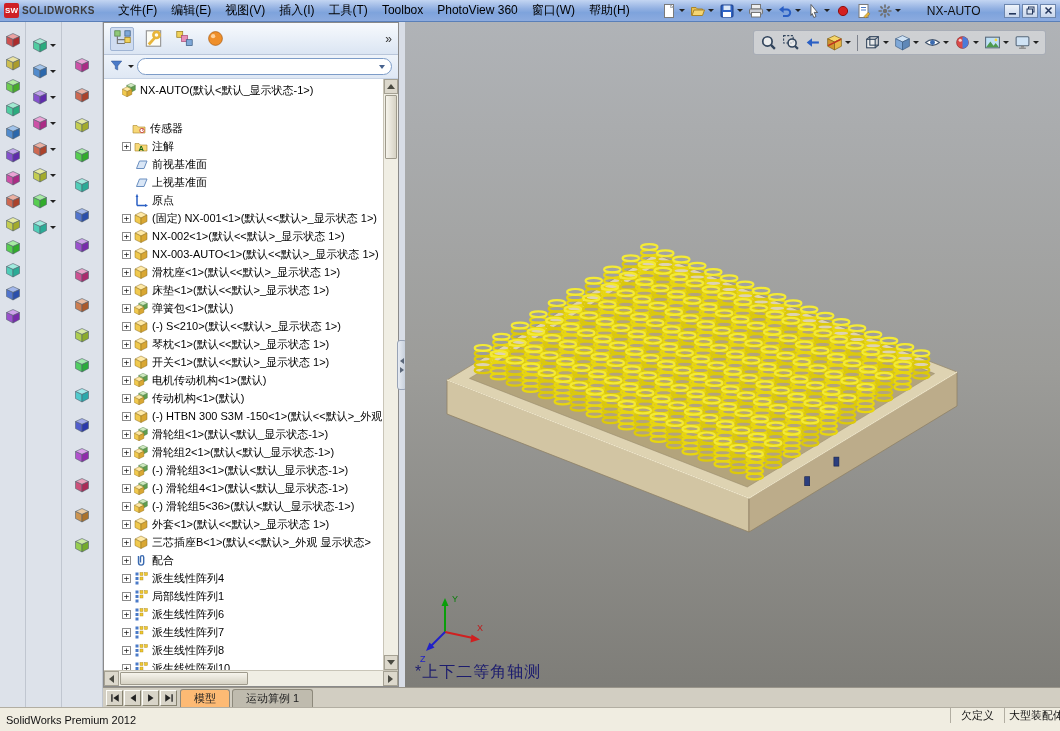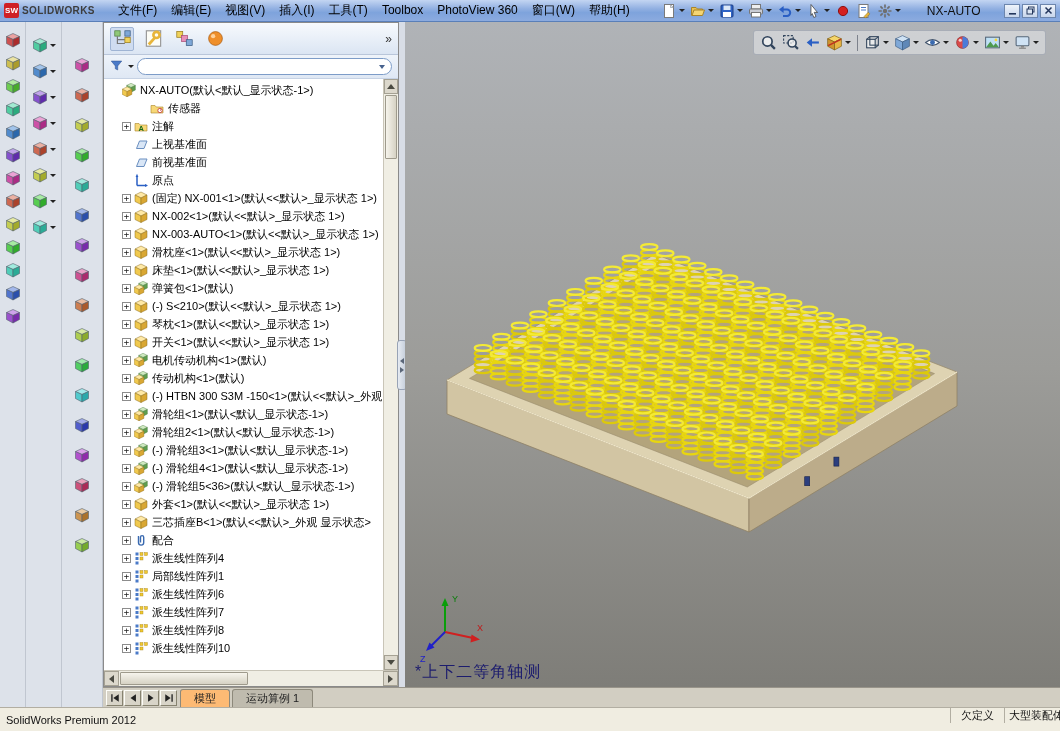--- a/index.html
+++ b/index.html
@@ -562,21 +562,21 @@
                   <g transform="translate(-0.5,3) scale(.8)">
                     <polygon points="7,1 13,4 7,7 1,4" fill="#ffe9a6" stroke="#8a6c1e" stroke-width=".5"></polygon>
                     <polygon points="1,4 7,7 7,13.5 1,10.5" fill="#f1c94e" stroke="#8a6c1e" stroke-width=".5"></polygon>
                     <polygon points="13,4 7,7 7,13.5 13,10.5" fill="#d9a733" stroke="#8a6c1e" stroke-width=".5"></polygon>
                   </g>
                 </svg>
               </span>
               <span>NX-AUTO</span>
               <span class="tconf">(默认&lt;默认_显示状态-1&gt;)</span>
             </div>
-            <div class="trow" style="padding-left: 30px;">
+            <div class="trow" style="padding-left: 12px; margin-top: 20px;">
               <span class="exp ghost">+</span>
               <span class="ticon">
                 <svg viewBox="0 0 14 14" xmlns="http://www.w3.org/2000/svg">
                   <path d="M1 4.5 L5 4.5 6.3 6 13 6 13 12 1 12 Z" fill="#f7d877" stroke="#a8842a" stroke-width=".6"></path>
                   <circle cx="10" cy="9.5" r="2.2" fill="#fff" stroke="#c03030" stroke-width=".8"></circle>
                   <line x1="10" y1="9.5" x2="11.3" y2="8.3" stroke="#c03030"></line>
                 </svg>
               </span>
               <span>传感器</span>
             </div>
@@ -590,30 +590,30 @@
               </span>
               <span>注解</span>
             </div>
             <div class="trow" style="padding-left: 14px;">
               <span class="exp ghost">+</span>
               <span class="ticon">
                 <svg viewBox="0 0 14 14" xmlns="http://www.w3.org/2000/svg">
                   <polygon points="2.5,11.5 5.5,4 13,4 10,11.5" fill="#cfe0f4" fill-opacity=".8" stroke="#6a8fc0"></polygon>
                 </svg>
               </span>
+              <span>前视基准面</span>
+            </div>
+            <div class="trow" style="padding-left: 14px;">
+              <span class="exp ghost">+</span>
+              <span class="ticon">
+                <svg viewBox="0 0 14 14" xmlns="http://www.w3.org/2000/svg">
+                  <polygon points="2.5,11.5 5.5,4 13,4 10,11.5" fill="#cfe0f4" fill-opacity=".8" stroke="#6a8fc0"></polygon>
+                </svg>
+              </span>
               <span>上视基准面</span>
-            </div>
-            <div class="trow" style="padding-left: 14px;">
-              <span class="exp ghost">+</span>
-              <span class="ticon">
-                <svg viewBox="0 0 14 14" xmlns="http://www.w3.org/2000/svg">
-                  <polygon points="2.5,11.5 5.5,4 13,4 10,11.5" fill="#cfe0f4" fill-opacity=".8" stroke="#6a8fc0"></polygon>
-                </svg>
-              </span>
-              <span>前视基准面</span>
             </div>
             <div class="trow" style="padding-left: 14px;">
               <span class="exp ghost">+</span>
               <span class="ticon">
                 <svg viewBox="0 0 14 14" xmlns="http://www.w3.org/2000/svg">
                   <path d="M3 12.5 H12.5 M3 12.5 V3" fill="none" stroke="#2a5fc4" stroke-width="1.5"></path>
                   <polygon points="3,0.8 1.6,4 4.4,4" fill="#2a5fc4"></polygon>
                   <polygon points="14.2,12.5 11,11.1 11,13.9" fill="#2a5fc4"></polygon>
                 </svg>
               </span>

